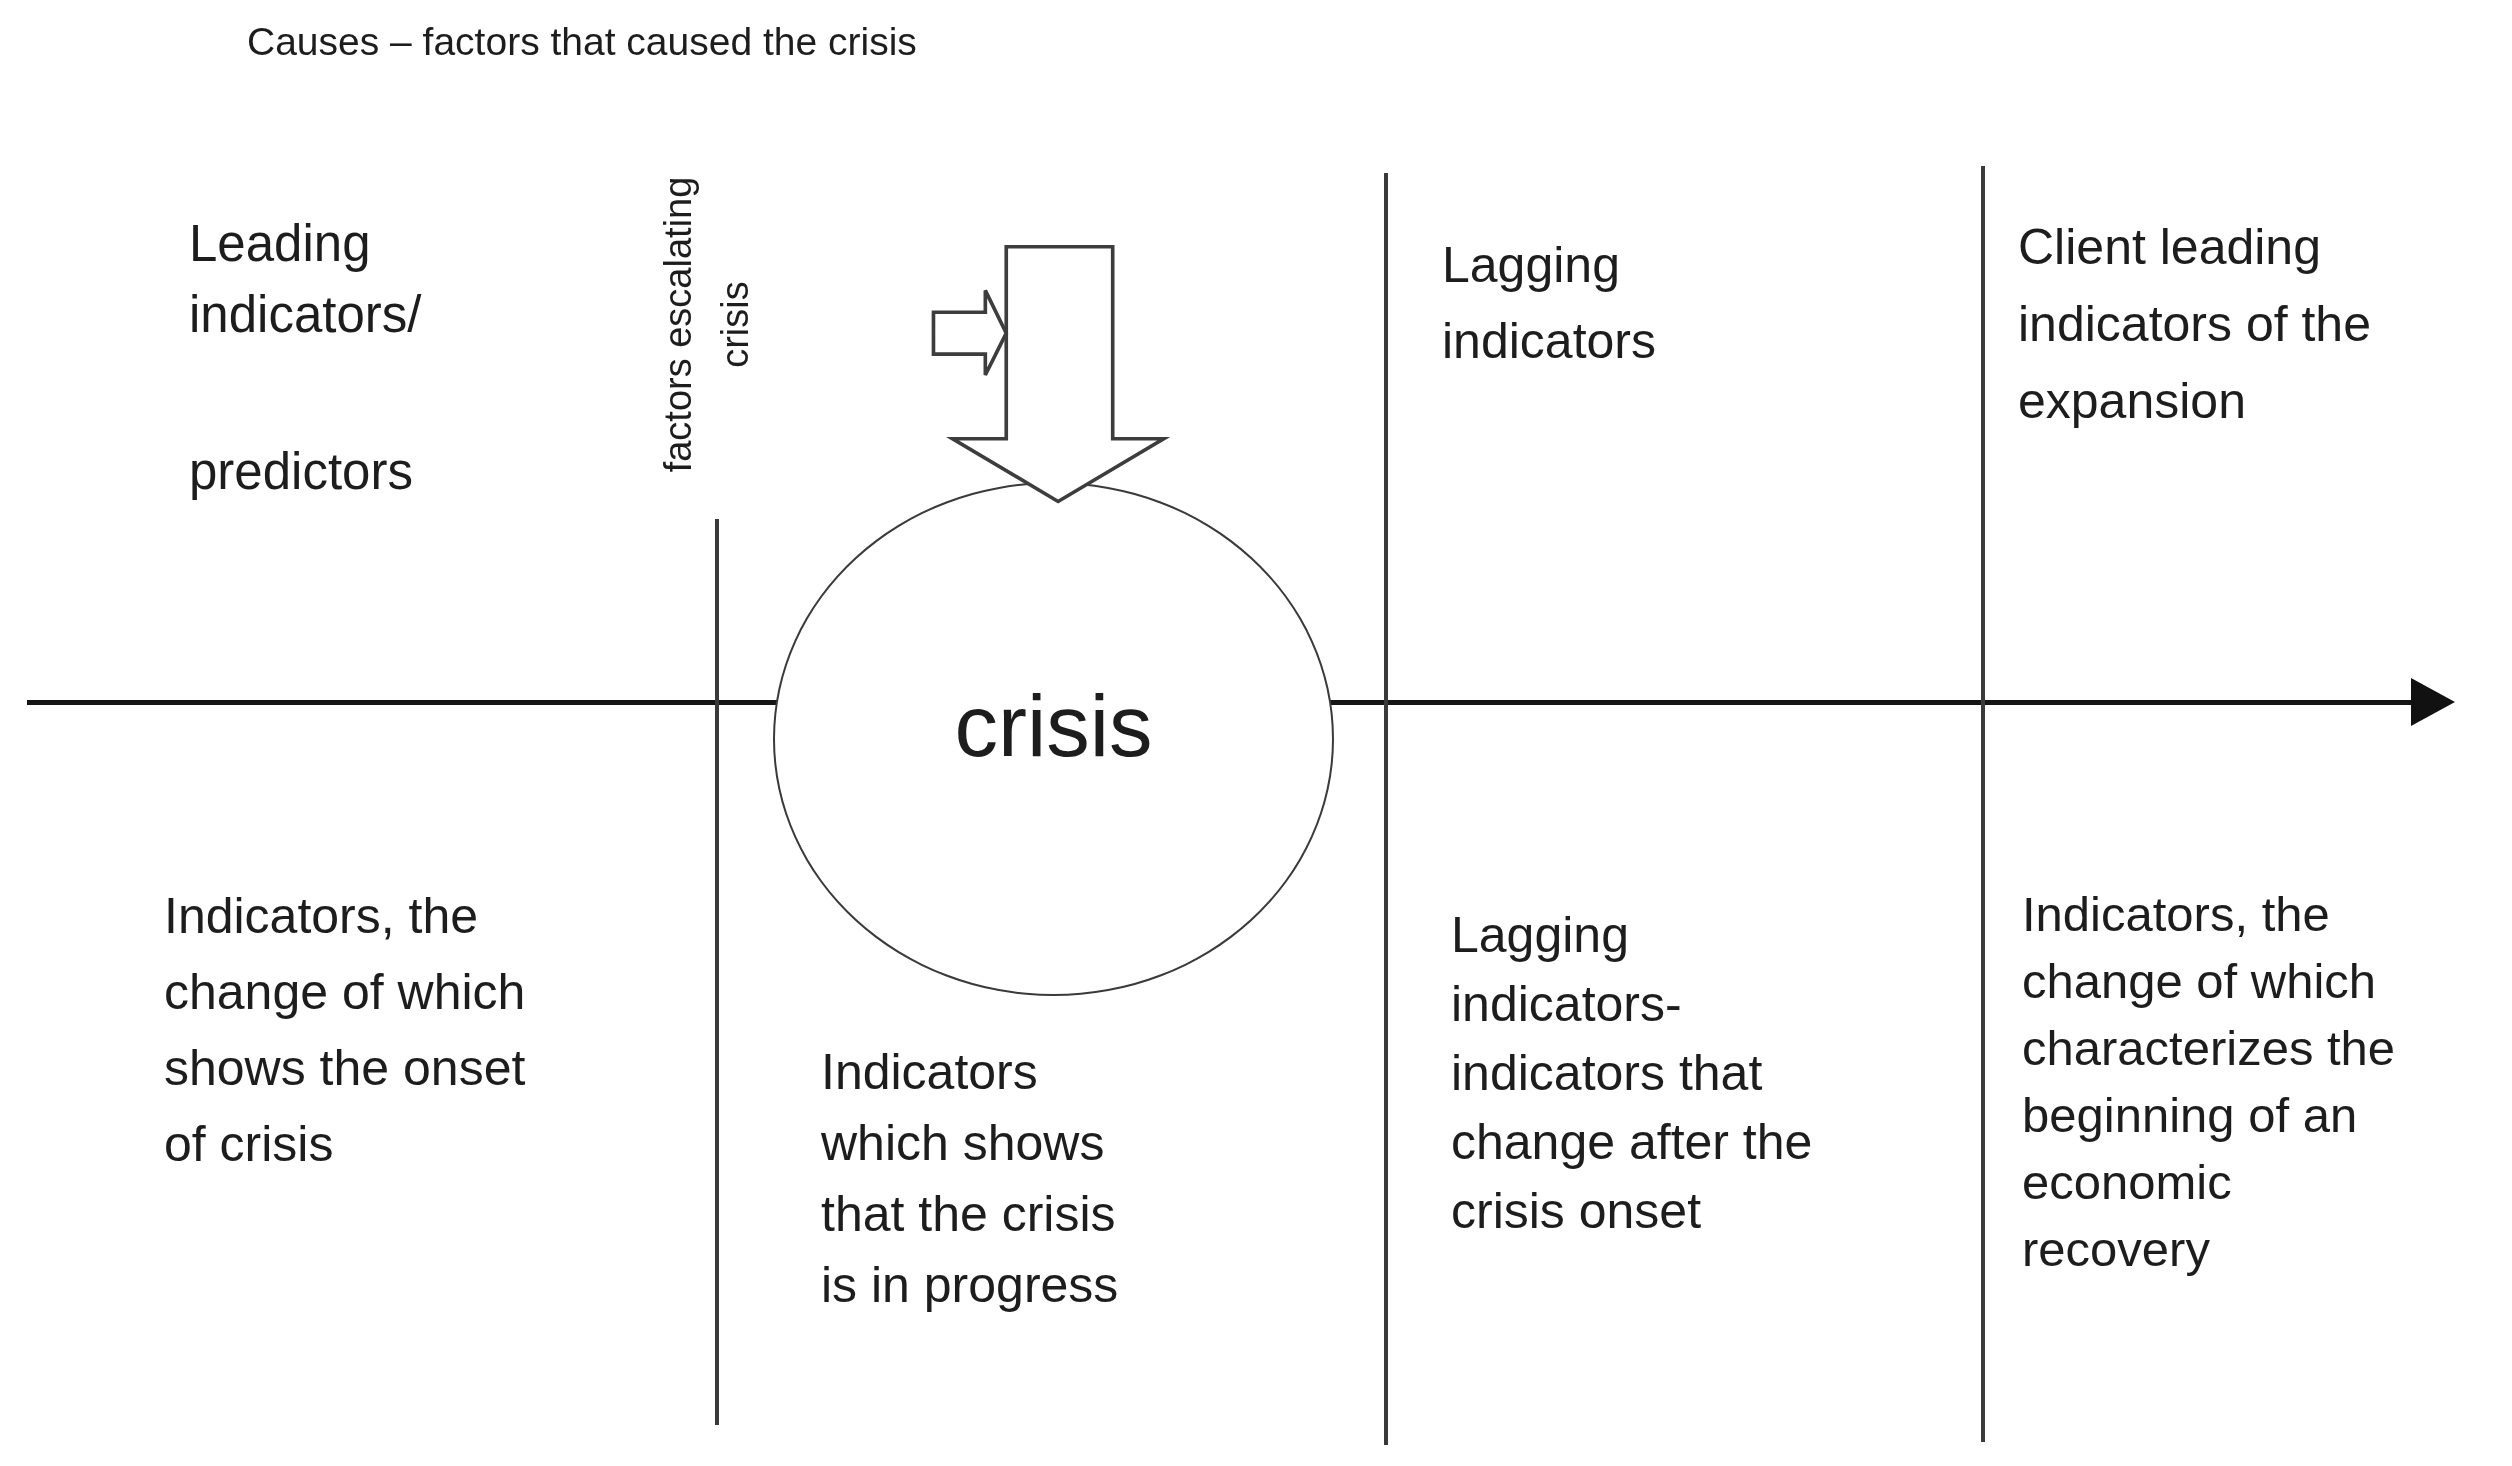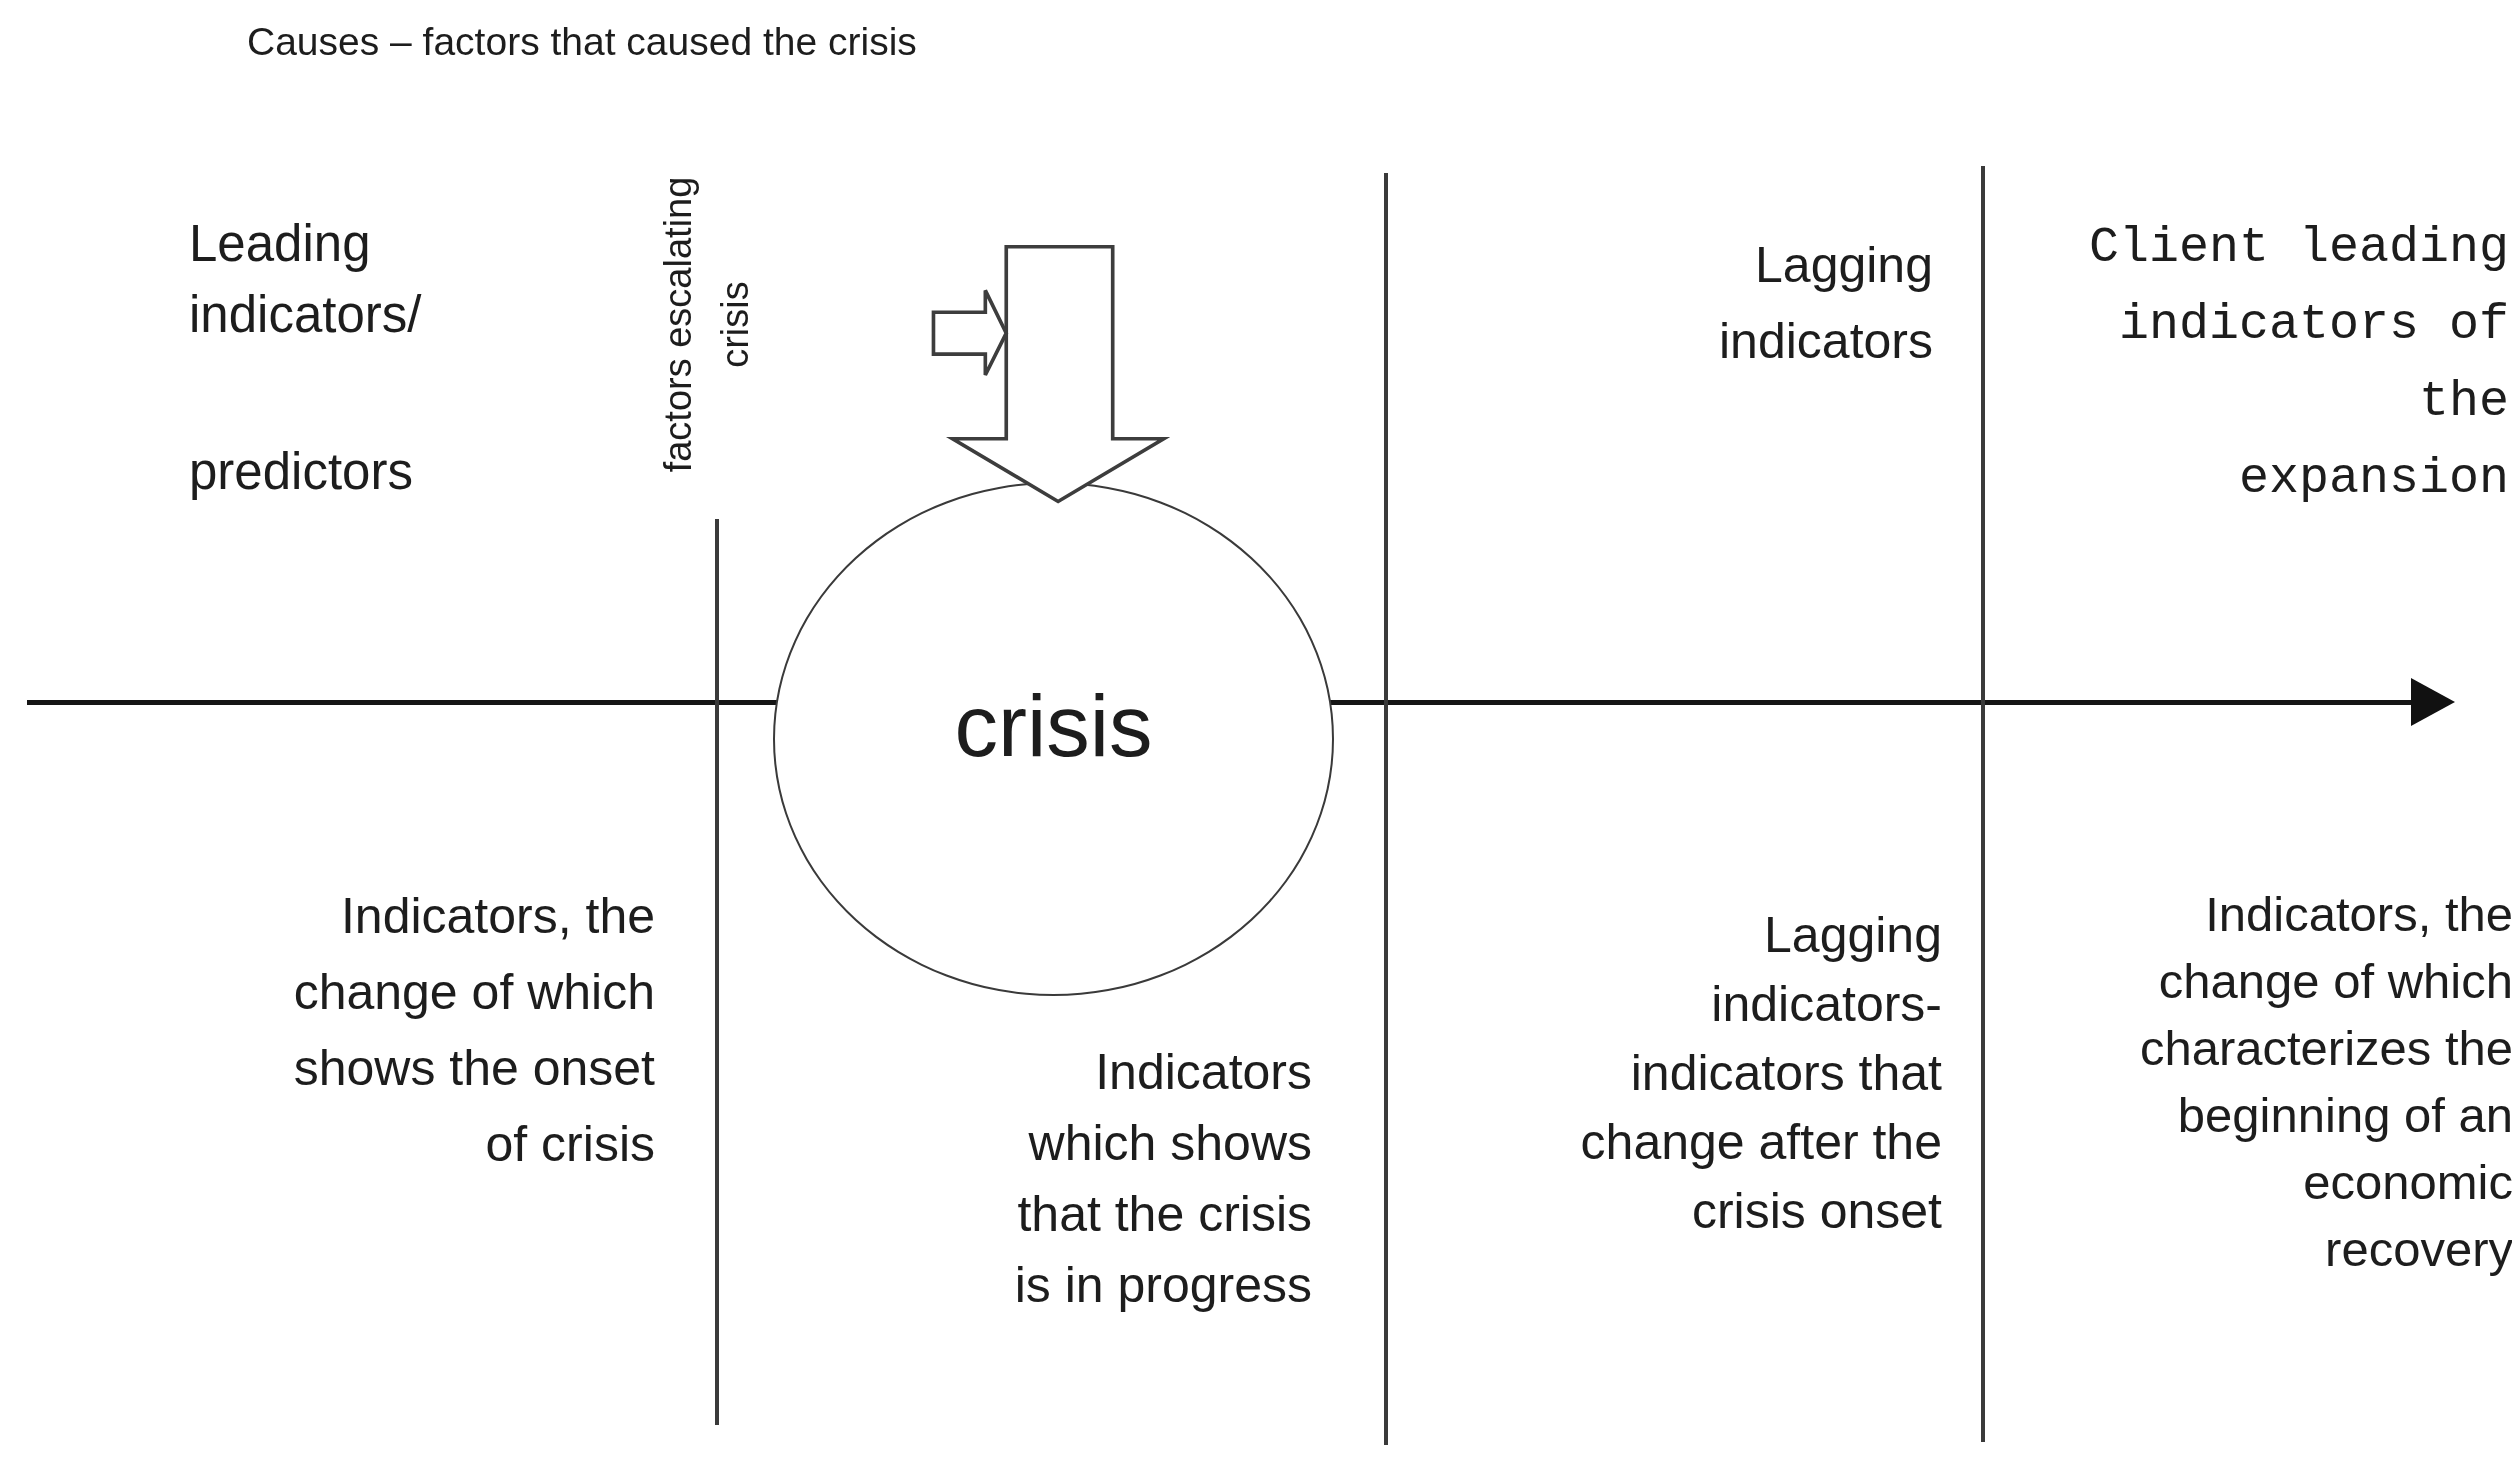--- a/index.html
+++ b/index.html
@@ -6,35 +6,35 @@
   .canvas {
     position: relative;
     width: 2512px;
     height: 1467px;
     background: #ffffff;
     overflow: hidden;
     font-family: "Liberation Sans", sans-serif;
     color: #1d1d1d;
   }
   .txt { position: absolute; white-space: pre-line; z-index: 4; }
-  .center { text-align: right; }
+  .center { text-align: left; }
 
   .title { left: 247px; top: 18px; font-size: 39px; line-height: 47px; }
 
   .leading-top { left: 189px; top: 208px; font-size: 51px; line-height: 71px; }
   .leading-predictors { left: 189px; top: 394px; font-size: 51px; line-height: 71px; margin-top: 42px; }
 
   .vwrap {
     position: absolute; left: 553px; top: 267px; width: 309px; height: 115px;
     transform: rotate(-90deg); z-index: 4;
     font-size: 38px; line-height: 57px; text-align: center; white-space: pre-line;
   }
 
   .lagging-top { left: 1442px; top: 227px; width: 491px; font-size: 50px; line-height: 76px; }
-  .client-top  { left: 2018px; top: 209px; width: 491px; font-size: 50px; line-height: 77px; font-family: Liberation Mono, monospace; }
+  .client-top  { left: 2018px; top: 209px; width: 491px; font-size: 50px; line-height: 77px; }
 
   .bottom-left    { left: 164px;  top: 878px;  width: 491px; font-size: 50px; line-height: 76px; }
   .bottom-mid     { left: 821px;  top: 1037px; width: 491px; font-size: 50px; line-height: 71px; }
   .bottom-lagging { left: 1451px; top: 901px;  width: 491px; font-size: 50px; line-height: 69px; }
   .bottom-right   { left: 2022px; top: 881px;  width: 491px; font-size: 49px; line-height: 67px; }
 
   .axis {
     position: absolute; left: 27px; top: 700px; width: 2386px; height: 4.5px;
     background: #151515; z-index: 1;
   }

